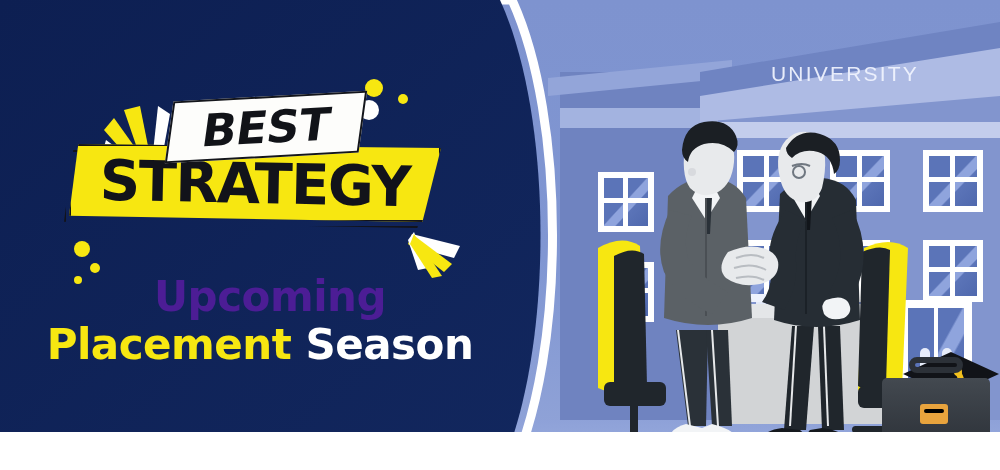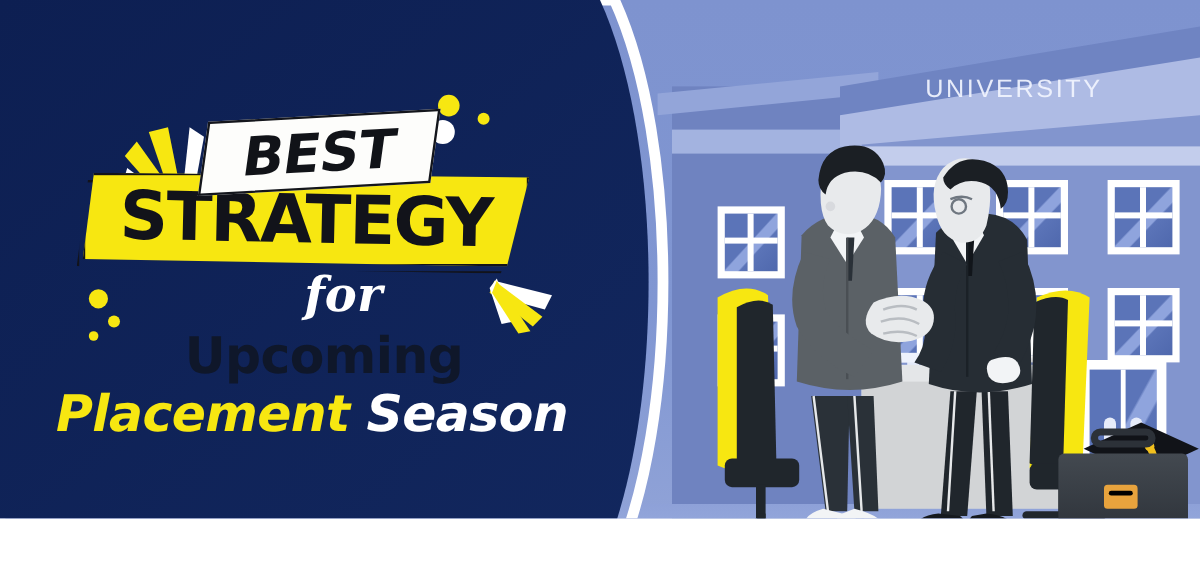--- a/index.html
+++ b/index.html
@@ -95,31 +95,30 @@
     font-style:italic;
     font-weight:bold;
     font-size:40px;
     color:#ffffff;
   }
   #line-upcoming{
     position:absolute;left:60px;top:272px;
     width:420px;text-align:center;
     font-family:"DejaVu Sans",sans-serif;
     font-weight:bold;font-size:42px;
-    color:#0f172a;letter-spacing:-0.5px;
+    color:#4c1d95;letter-spacing:-0.5px;
   }
   #line-season{
     position:absolute;left:40px;top:320px;
     width:440px;text-align:center;
     font-family:"DejaVu Sans",sans-serif;
     font-weight:bold;font-size:42px;
     letter-spacing:-0.5px;
     color:#ffffff;
     white-space:nowrap;
-    font-style:italic;
   }
   #line-season .hl{color:#f7e711;}
 </style>
 </head>
 <body>
 
 <div id="banner">
 
   <svg id="scene" viewBox="0 0 1000 470">
     <defs>
@@ -377,18 +376,17 @@
     <div class="deco-dot" style="left:74px;top:276px;width:8px;height:8px;background:#f7e711;"></div>
 
     <div id="strategy-outline"></div>
     <div id="strategy-banner"></div>
     <div id="strategy-banner-border"></div>
     <div id="strategy-text">STRATEGY</div>
 
     <div id="best-banner"></div>
     <div id="best-text">BEST</div>
 
-    <div id="for-text">for</div>
     <div id="line-upcoming">Upcoming</div>
     <div id="line-season"><span class="hl">Placement</span> <span>Season</span></div>
   </div>
 
 </div>
 
 </body></html>

